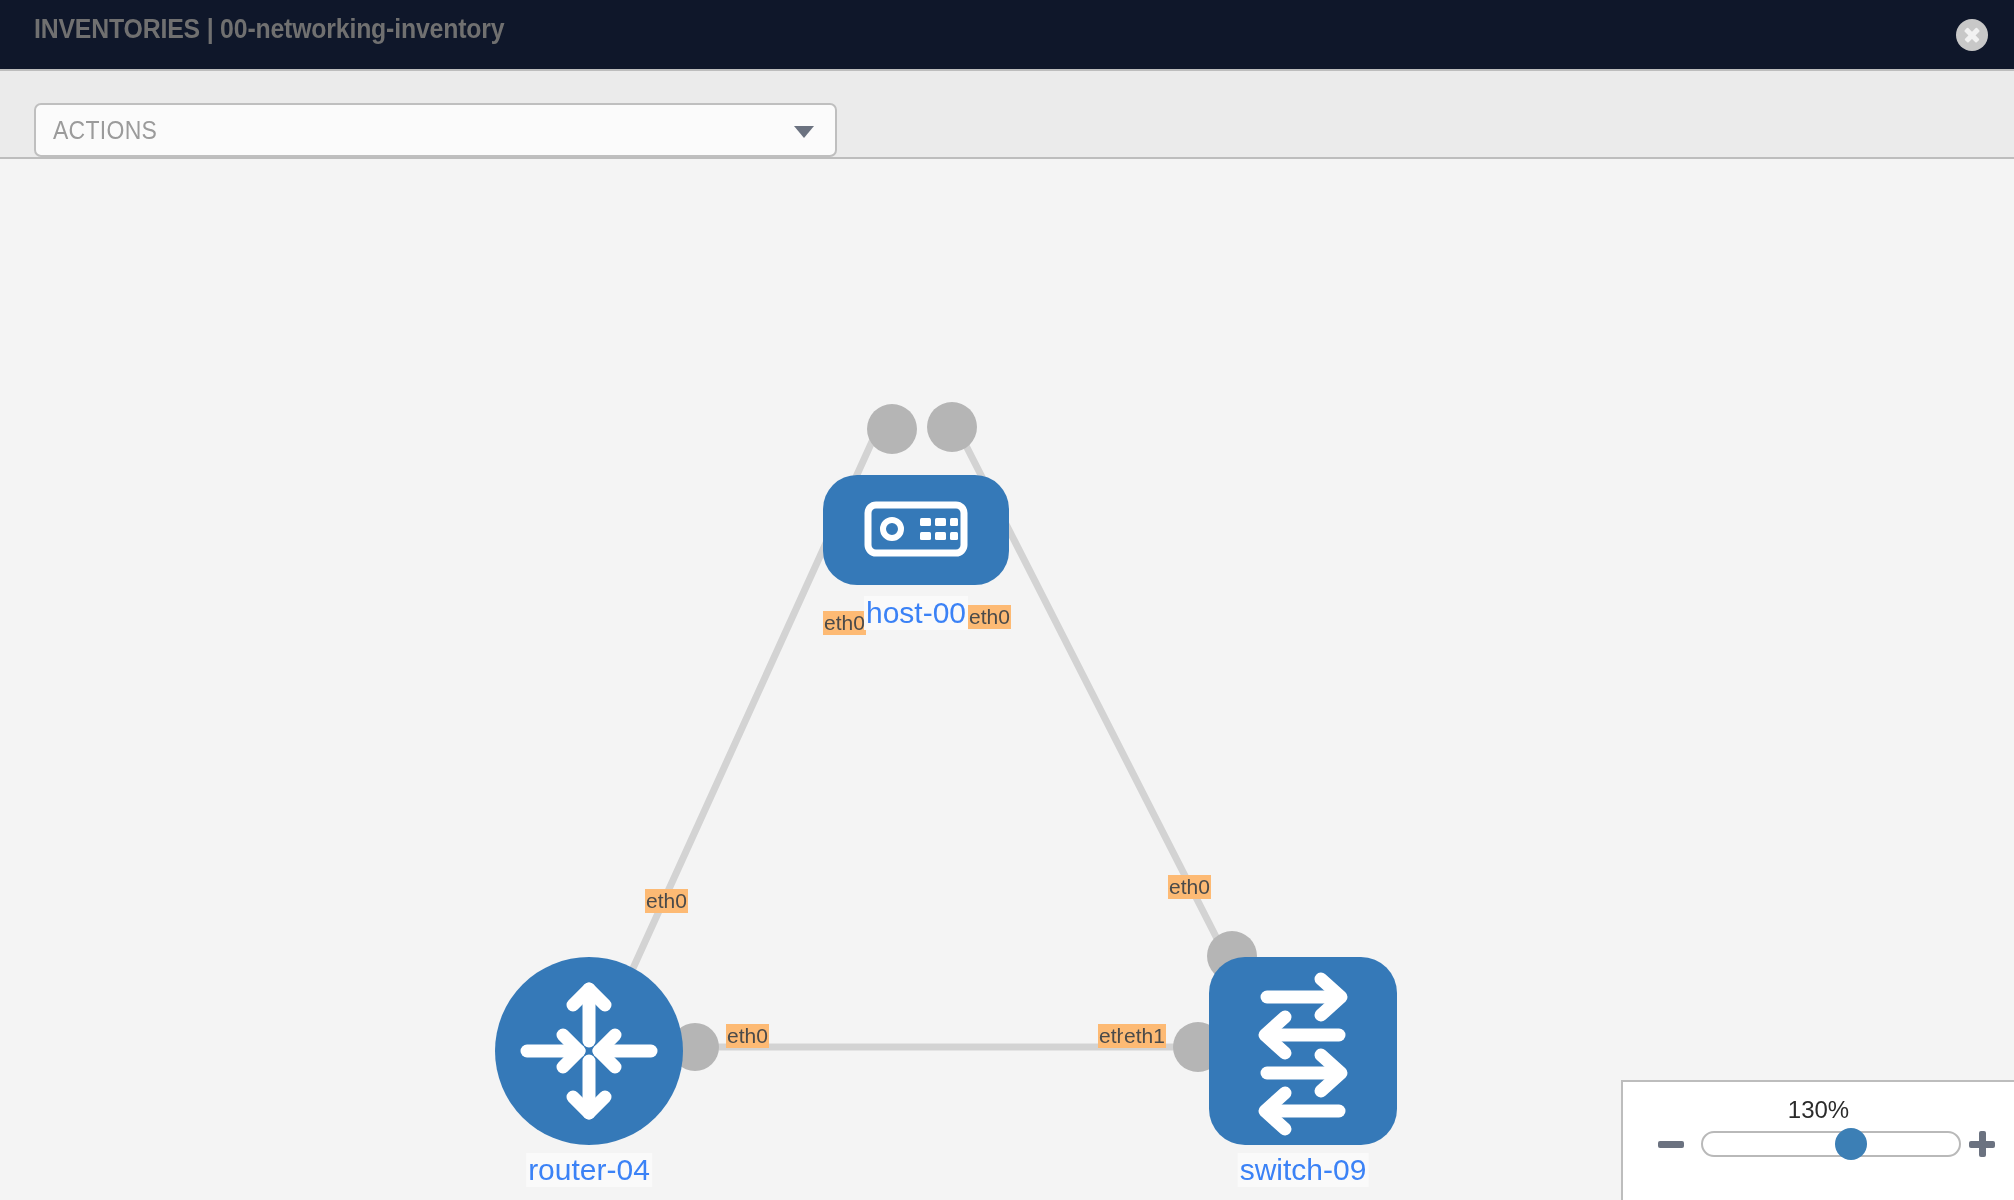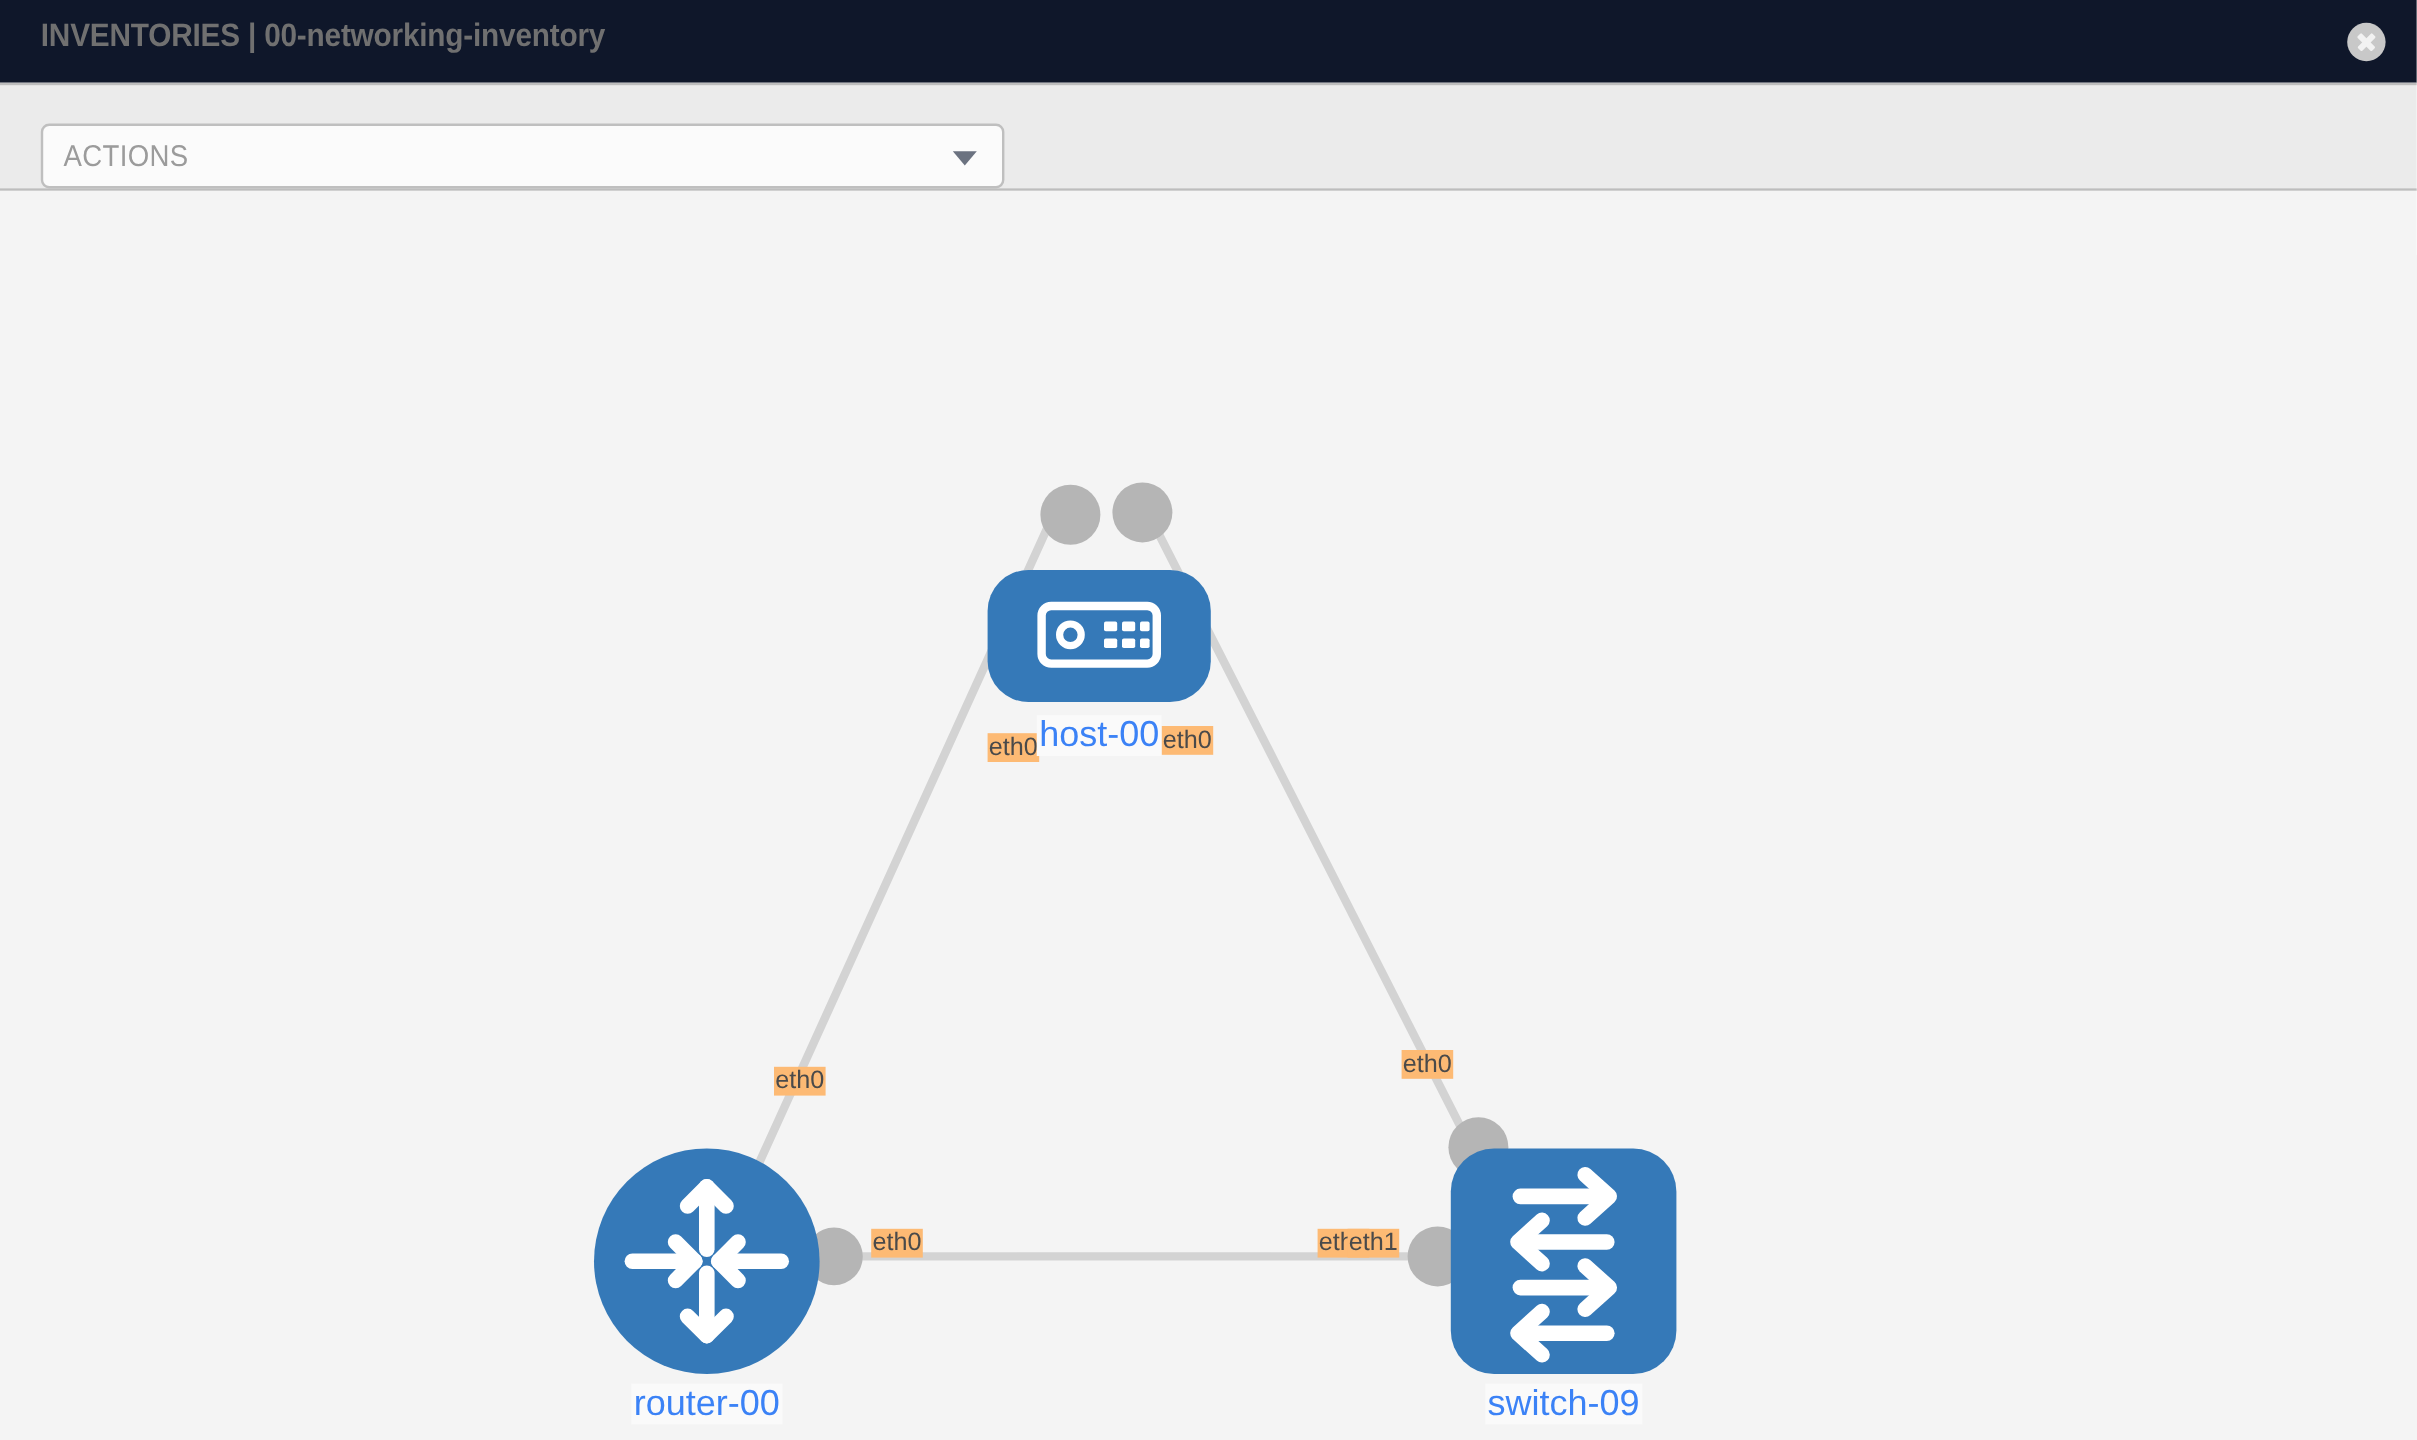--- a/index.html
+++ b/index.html
@@ -331,18 +331,26 @@
 
     <div class="iface-label" style="left:823px; top:452px;">eth0</div>
     <div class="iface-label" style="left:968px; top:446px;">eth0</div>
     <div class="iface-label" style="left:645px; top:730px;">eth0</div>
     <div class="iface-label" style="left:1168px; top:716px;">eth0</div>
     <div class="iface-label" style="left:726px; top:865px;">eth0</div>
     <div class="iface-label" style="left:1098px; top:865px;">eth0</div>
     <div class="iface-label" style="left:1123px; top:865px;">eth1</div>
 
     <div class="node-label" style="left:916px; top:437px;">host-00</div>
-    <div class="node-label" style="left:589px; top:994px;">router-00</div>
+    <div class="node-label" style="left:589px; top:994px;">router-04</div>
     <div class="node-label" style="left:1303px; top:994px;">switch-09</div>
   </div>
 
+  <div id="zoom-panel">
+    <div id="zoom-percent">130%</div>
+    <div id="zoom-minus"></div>
+    <div id="zoom-slider">
+      <div id="zoom-thumb" style="left: 58%;"></div>
+    </div>
+    <div id="zoom-plus"></div>
+  </div>
 
 </div>
 
 </body></html>

